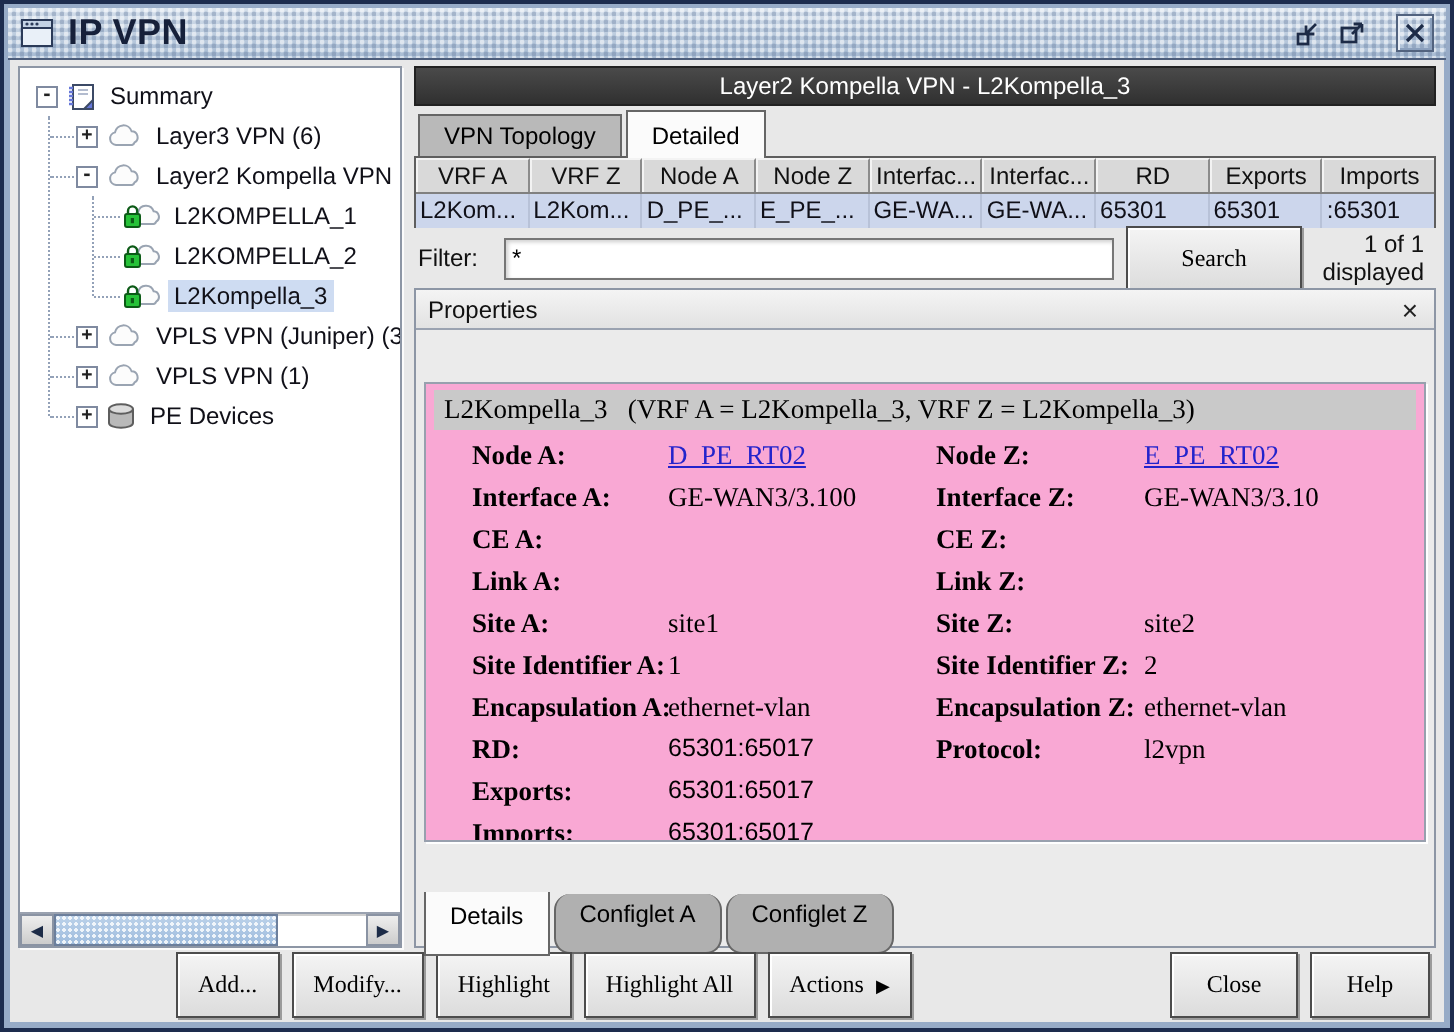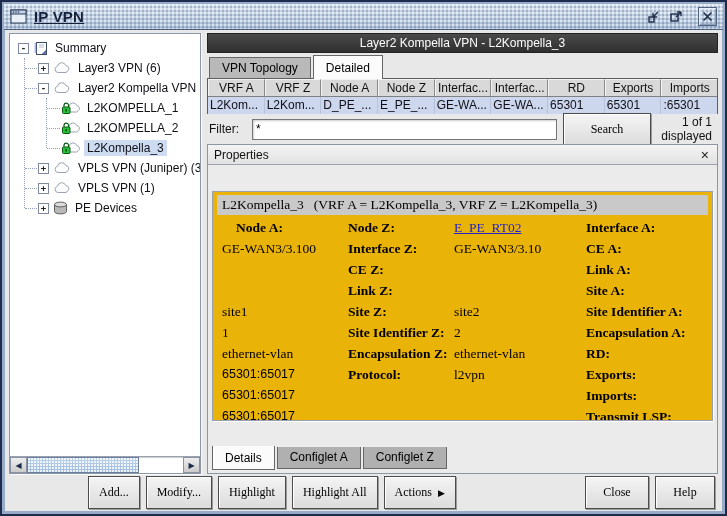--- a/index.html
+++ b/index.html
@@ -19,21 +19,21 @@
     position: absolute; top: 2px; left: 2px; right: 2px; height: 26px;
     background-image:
       radial-gradient(circle at 1px 1px, rgba(255,255,255,.55) 1px, transparent 1.4px),
       radial-gradient(circle at 3px 3px, rgba(110,132,165,.45) 1px, transparent 1.4px),
       linear-gradient(#d6e0ec, #a7bbd3);
     background-size: 4px 4px, 4px 4px, 100% 100%;
     border-bottom: 1px solid #4d5e7c;
     display: flex; align-items: center; padding: 0 6px;
   }
   .titlebar .win-icon { width: 18px; height: 16px; margin-right: 6px; }
-  .titlebar .title-text { font-size: 15px; font-weight: bold; color: #16203a; letter-spacing: .2px; text-decoration: underline; }
+  .titlebar .title-text { font-size: 18px; font-weight: bold; color: #16203a; letter-spacing: .2px; }
   .tb-controls { margin-left: auto; display: flex; align-items: center; gap: 3px; }
   .tb-btn { width: 19px; height: 19px; display:flex; align-items:center; justify-content:center; cursor: default; }
   .tb-btn.closebox { margin-left: 9px; border:1px solid #52637f; box-shadow: inset 1px 1px 0 #e8eef6, inset -1px -1px 0 #8ba0bd; background: linear-gradient(#cfdaе8,#b3c4d8); }
 
   
   .tree-panel {
     position: absolute; left: 7px; top: 31px; width: 192px; bottom: 40px;
     background: #fff; border: 1px solid #8d96a5;
     box-shadow: 1px 1px 0 #fbfbfb;
     display: flex; flex-direction: column;
@@ -112,36 +112,36 @@
   }
   .search-btn { margin-left: 6px; width: 88px; }
   .filter-status { flex: 1; text-align: right; font-size: 12px; color: #111; padding-right: 4px; }
 
   
   .props-panel { flex: 1; border: 1px solid #8d96a5; background: #ebebeb; display: flex; flex-direction: column; min-height: 0; gap: 22px; }
   .props-header { height: 20px; border-bottom: 1px solid #9aa2b0; display: flex; align-items: center; padding: 0 6px; background: linear-gradient(#f4f4f4,#e2e2e2); flex: 0 0 auto; }
   .props-title { font-size: 12px; color: #111; }
   .props-close { margin-left: auto; font-size: 14px; line-height: 14px; color: #222; padding: 0 2px; }
   .props-body { flex: 1; padding: 4px; min-height: 0; }
-  .props-content { height: 100%; background: #eab308; border: 1px solid #98a0ae; box-shadow: 1px 1px 0 #fff; padding: 3px 4px; overflow: hidden; }
+  .props-content { height: 100%; background: #f9a8d4; border: 1px solid #98a0ae; box-shadow: 1px 1px 0 #fff; padding: 3px 4px; overflow: hidden; }
   .props-strip {
     background: #c9c9c9; height: 20px; line-height: 20px; padding-left: 5px; margin-bottom: 2px;
     font-family: "Liberation Serif", serif; font-size: 13.5px; color: #000; white-space: pre; overflow: hidden;
   }
   .pgrid { display: grid; grid-template-columns: 112px 120px 118px 1fr; padding-left: 5px; }
   .pl { font-family: "Liberation Serif", serif; font-weight: bold; font-size: 13.5px; color: #000; height: 21px; line-height: 21px; white-space: nowrap; margin-left: 14px; }
   .pv { font-family: "Liberation Serif", serif; font-size: 13.5px; color: #000; height: 21px; line-height: 21px; white-space: nowrap; }
   .pv.sans { font-family: "Liberation Sans", sans-serif; font-size: 12.5px; }
   .pv.link { color: #2323cc; text-decoration: underline; }
 
   
   .ptabs { height: 26px; display: flex; align-items: flex-start; padding-left: 4px; flex: 0 0 auto; }
-  .ptab { font-size: 12px; padding: 3px 12px 4px; border: 1px solid #666; border-top: none; margin-right: 2px; }
+  .ptab { font-size: 12px; padding: 3px 12px 12px; border: 1px solid #666; border-top: none; margin-right: 2px; }
   .ptab.active { background: #fbfbfb; margin-top: -1px; padding-top: 5px; z-index: 2; }
-  .ptab.inactive { background: #b0b0b0; margin-top: 0; }
+  .ptab.inactive { background: #b0b0b0; margin-top: 0; border-radius: 8px; }
 
   
   .footer { position: absolute; left: 4px; right: 4px; bottom: 5px; height: 33px; display: flex; align-items: center; }
   .footer .btn { margin-right: 6px; }
   .footer .first { margin-left: 82px; }
   .footer .spacer { flex: 1; }
   .arrow-glyph { font-size: 9px; margin-left: 6px; }
 
   svg { display: block; }
 </style>
@@ -340,20 +340,21 @@
     <div class="props-panel">
       <div class="props-header">
         <span class="props-title">Properties</span>
         <span class="props-close">×</span>
       </div>
       <div class="props-body">
         <div class="props-content">
           <div class="props-strip">L2Kompella_3   (VRF A = L2Kompella_3, VRF Z = L2Kompella_3)</div>
           <div class="pgrid">
             <span class="pl">Node A:</span>
+            <span class="pv link">D_PE_RT02</span>
             <span class="pl">Node Z:</span>
             <span class="pv link">E_PE_RT02</span>
 
             <span class="pl">Interface A:</span>
             <span class="pv">GE-WAN3/3.100</span>
             <span class="pl">Interface Z:</span>
             <span class="pv">GE-WAN3/3.10</span>
 
             <span class="pl">CE A:</span>
             <span class="pv"></span>

